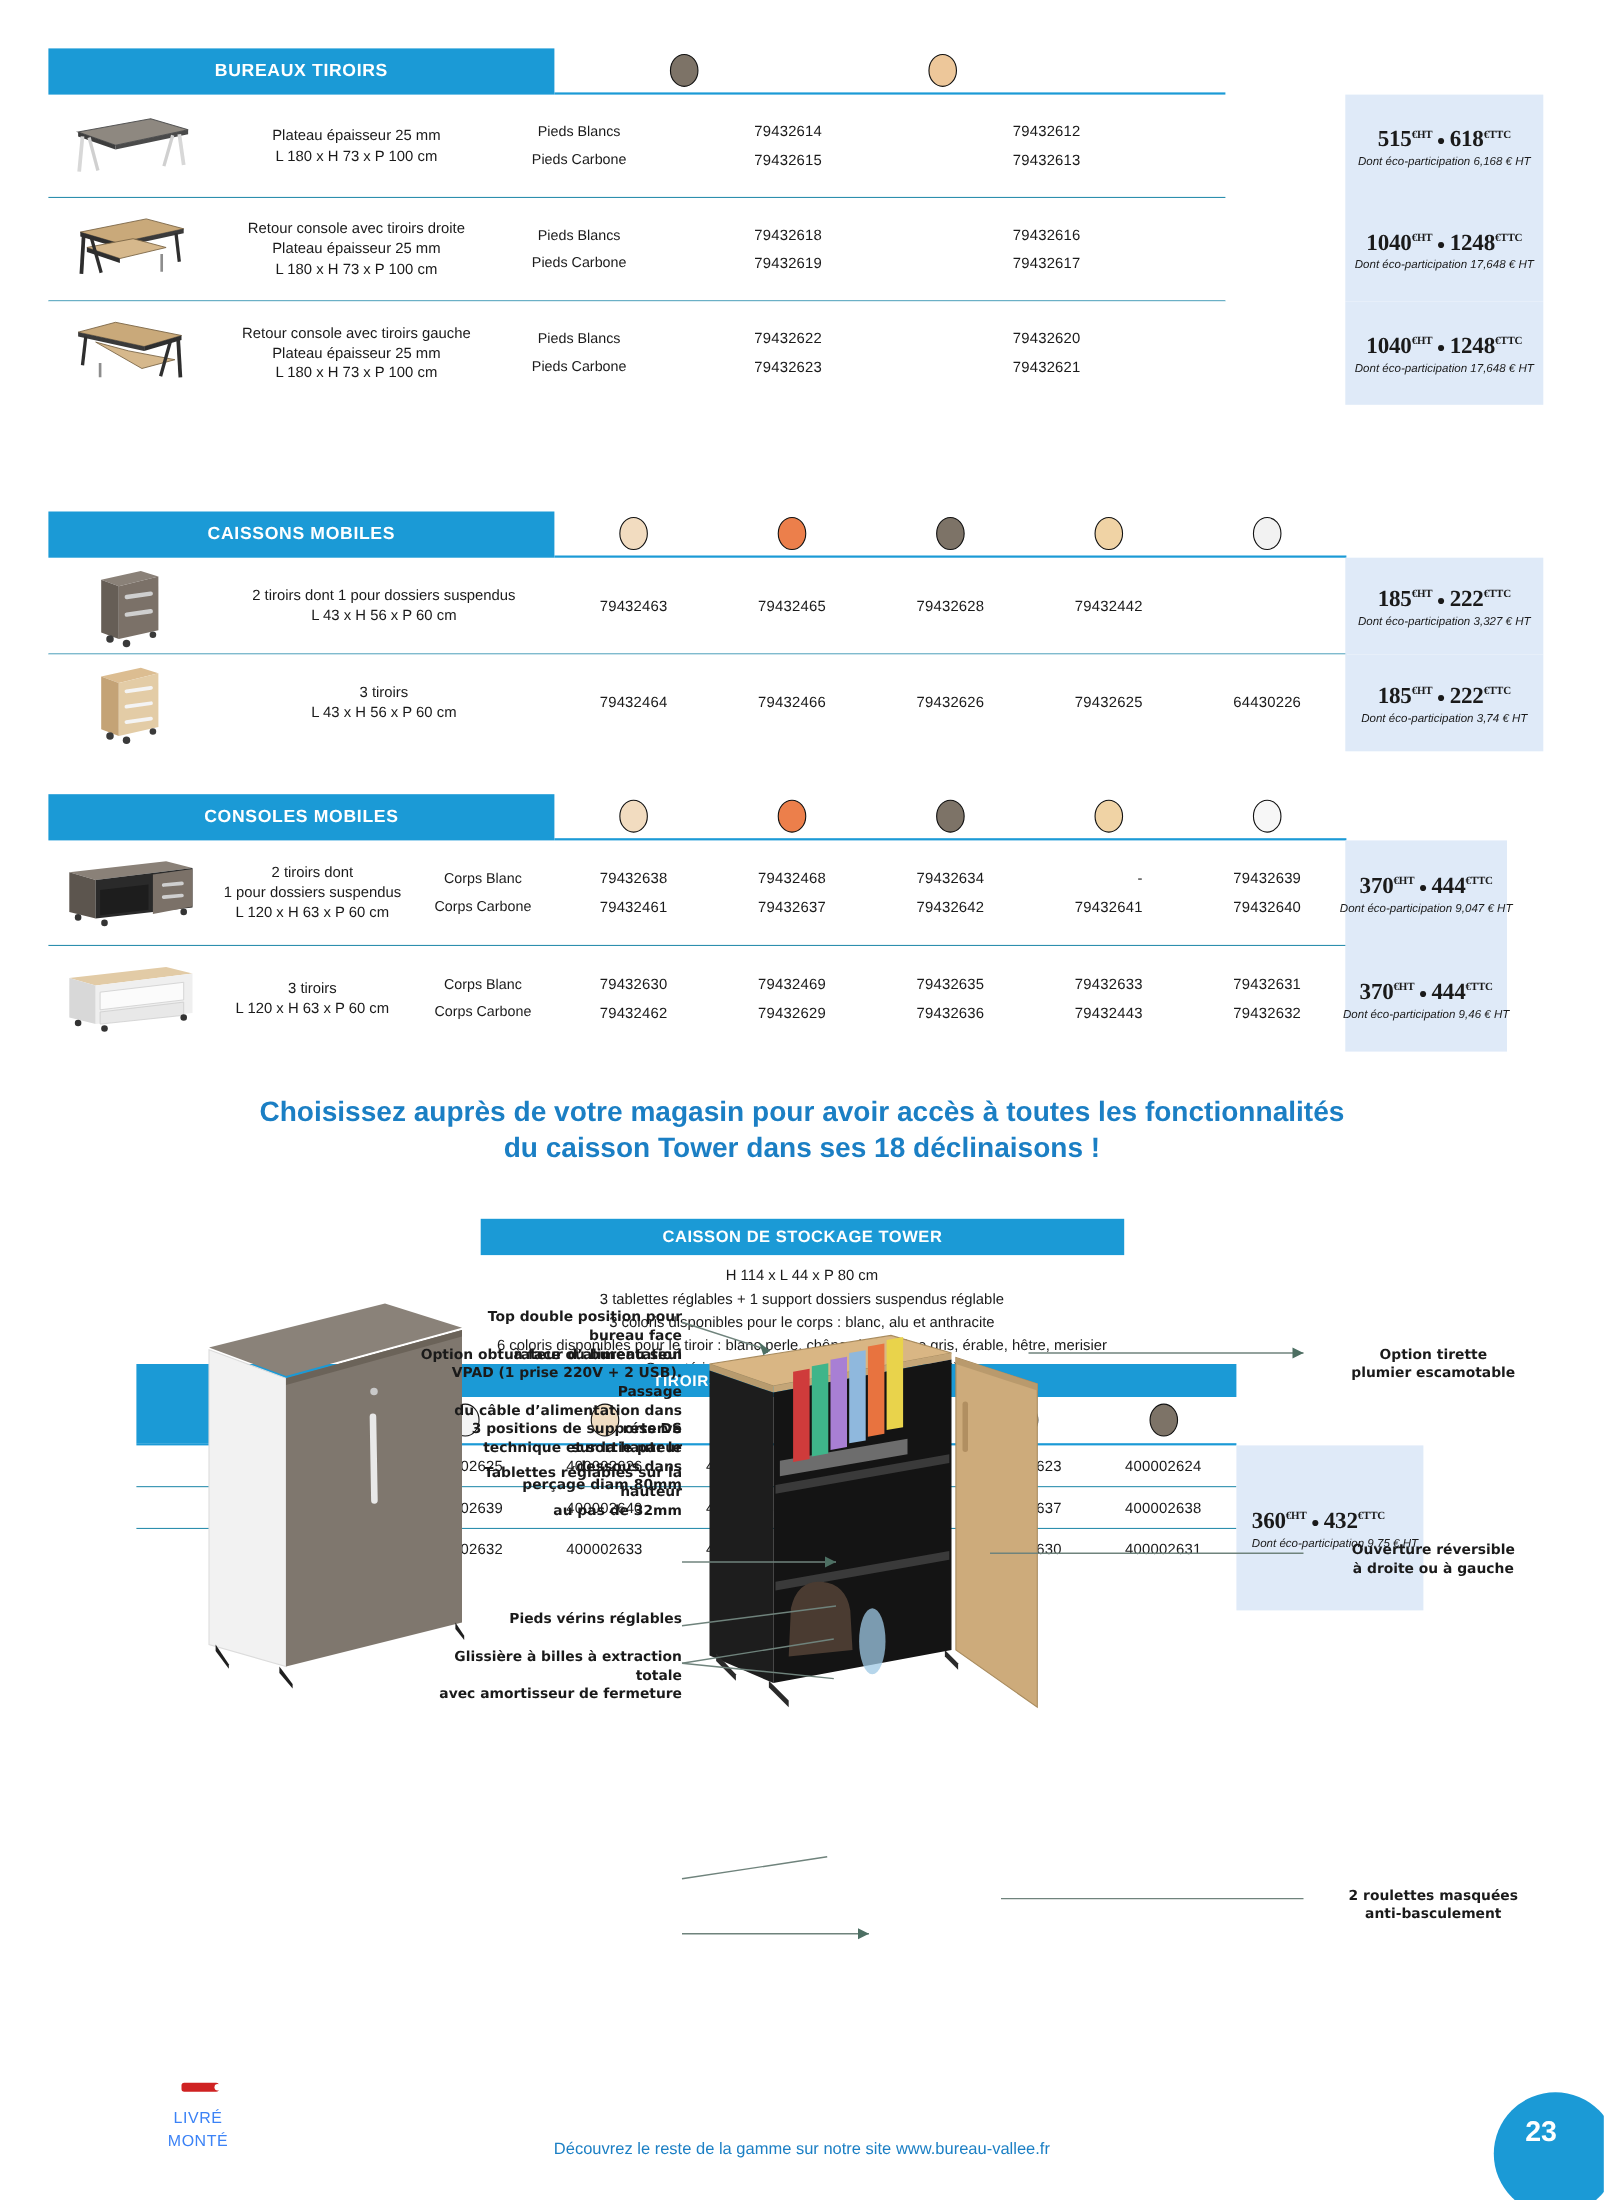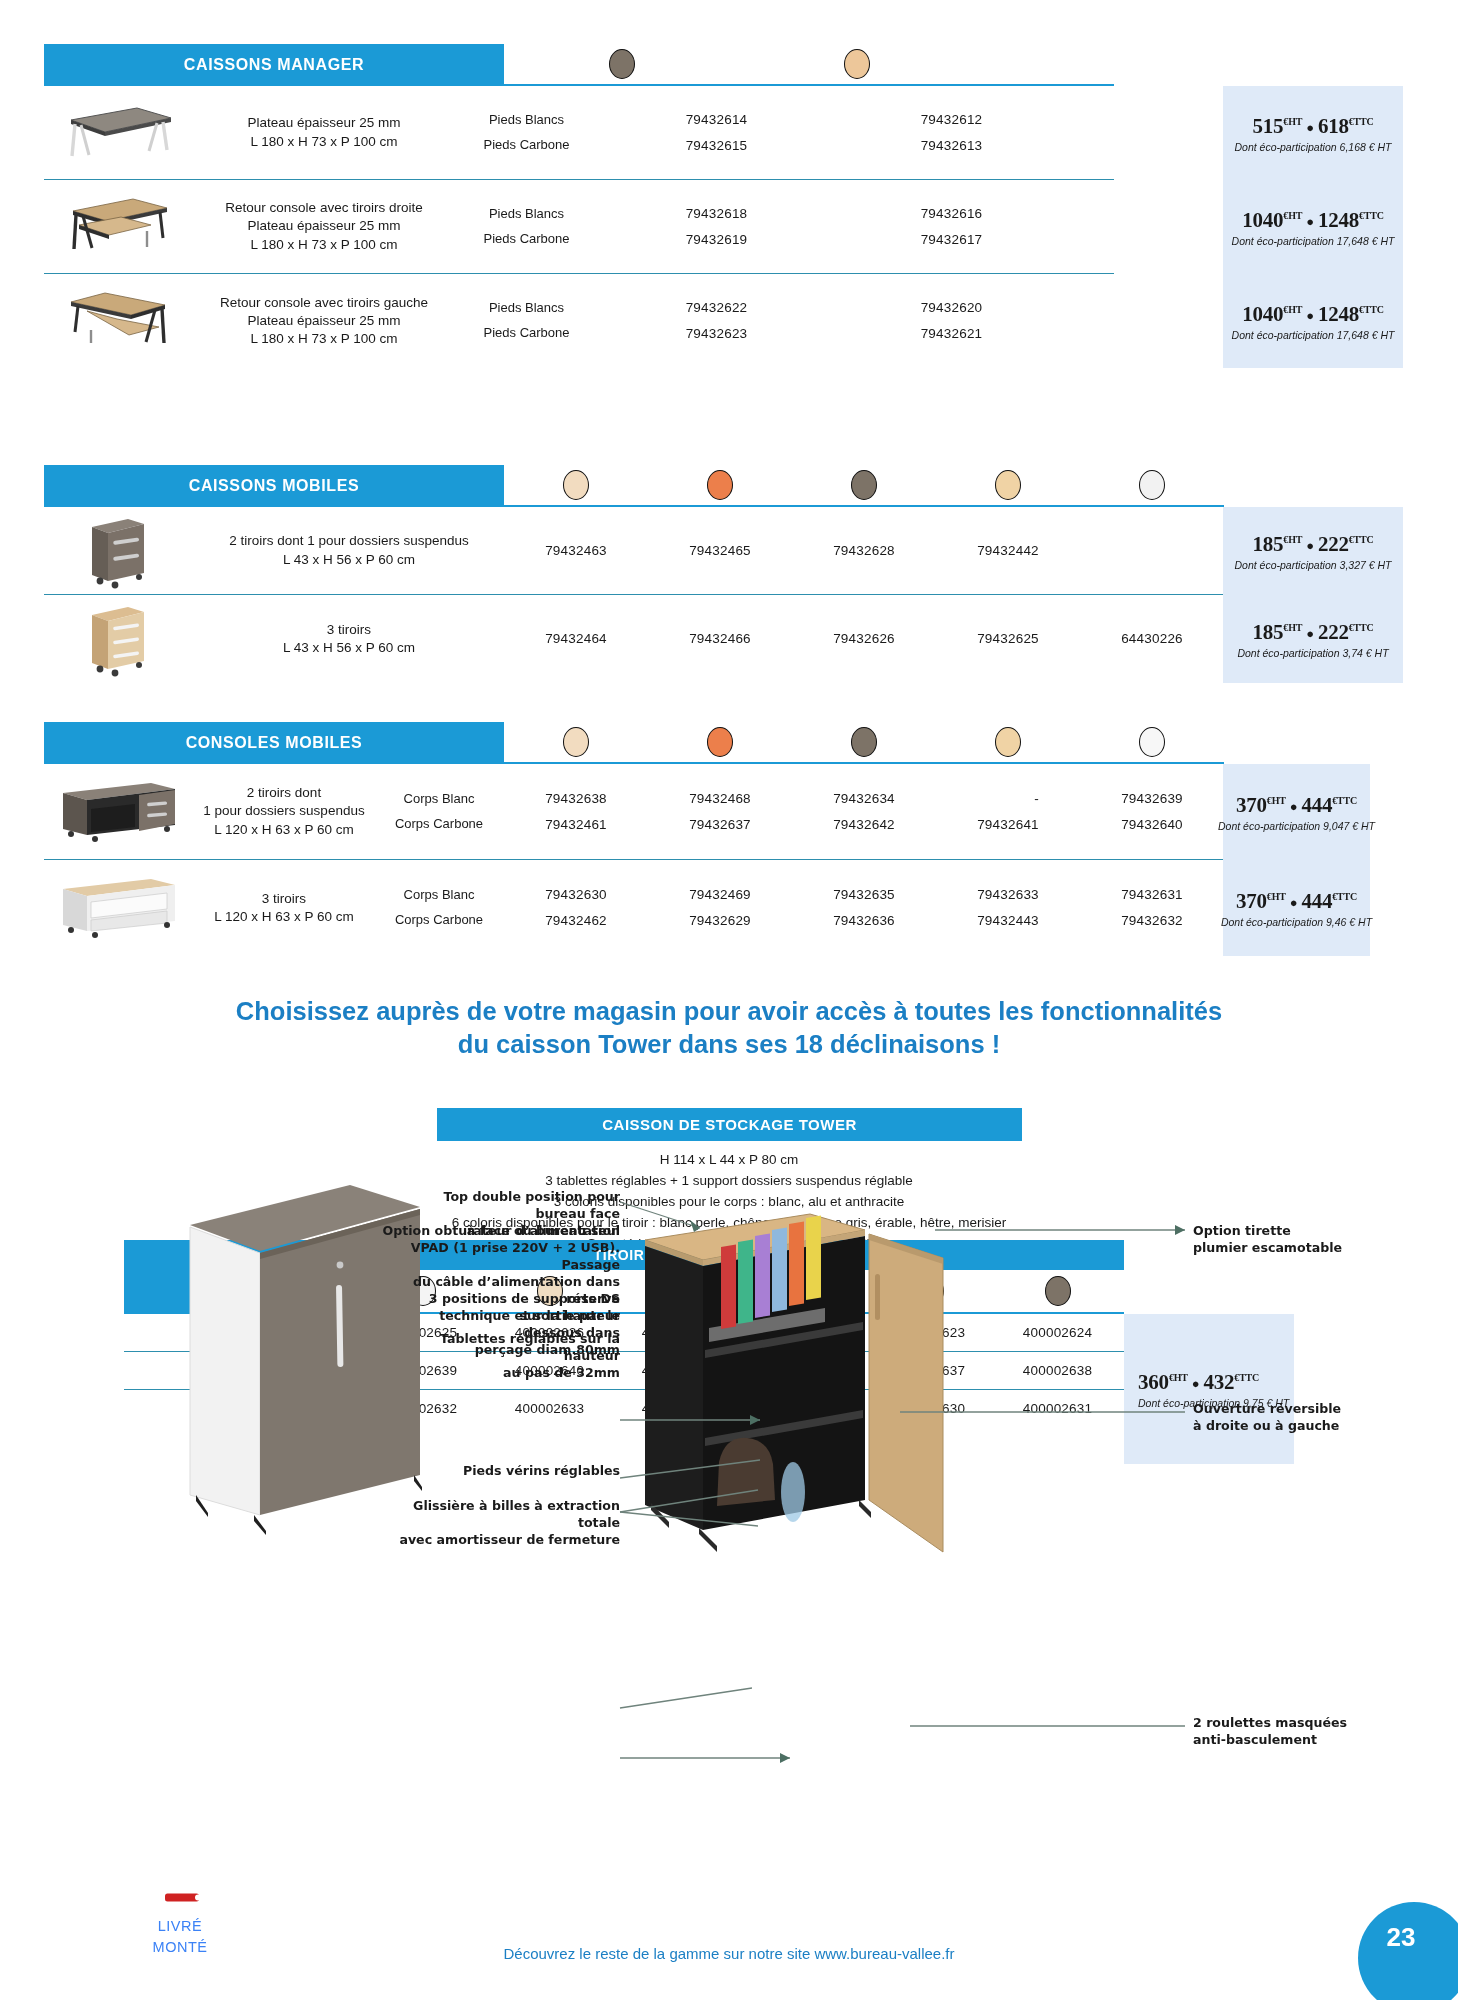--- a/index.html
+++ b/index.html
@@ -80,21 +80,21 @@
     position:absolute; width:1458px; text-align:center;
     font-size:13.5px; line-height:1.55;
   }
 
   
   .anno {
     position:absolute; font-size:12.6px; font-weight:bold; line-height:1.35;
     font-family:"DejaVu Sans", sans-serif;
   }
   .anno.r { text-align:right; }
-  .anno.l { text-align:left; }
+  .anno.l { text-align:center; }
 
   .footer-link {
     position:absolute; width:1458px; text-align:center;
     color:#1b7fc4; font-size:15px; font-stretch:condensed;
   }
   .page-badge {
     position:absolute; right:-12px; bottom:-14px;
     width:112px;height:112px;border-radius:50%;
     background:#1b9ad6; color:#fff;
     display:flex; align-items:flex-start; justify-content:center;
@@ -106,21 +106,21 @@
     font-size:14.5px; line-height:1.45; letter-spacing:.5px;
   }
 </style>
 </head>
 <body>
 
 <div class="page">
 
   <div class="sec" style="left:44px;top:44px;width:1070px;">
     <div class="band">
-      <div class="band-title" style="width:460px;">CAISSONS MANAGER</div>
+      <div class="band-title" style="width:460px;">BUREAUX TIROIRS</div>
       <div class="band-swatches">
         <div class="sw-cell" style="width:235px;">
           <span class="swatch" style="background:#7d7367"></span>
         </div>
         <div class="sw-cell" style="width:235px;">
           <span class="swatch" style="background:#edc79a"></span>
         </div>
         <div style="flex:1"></div>
       </div>
     </div>

